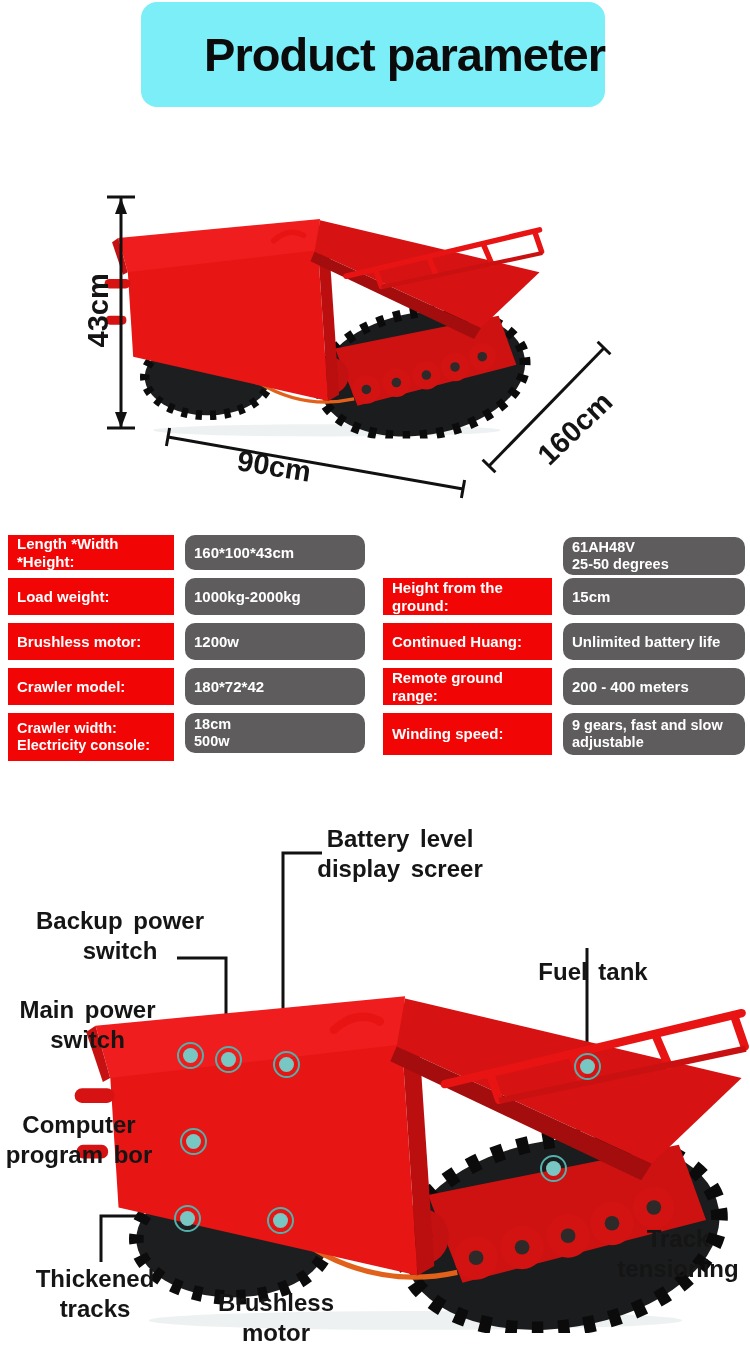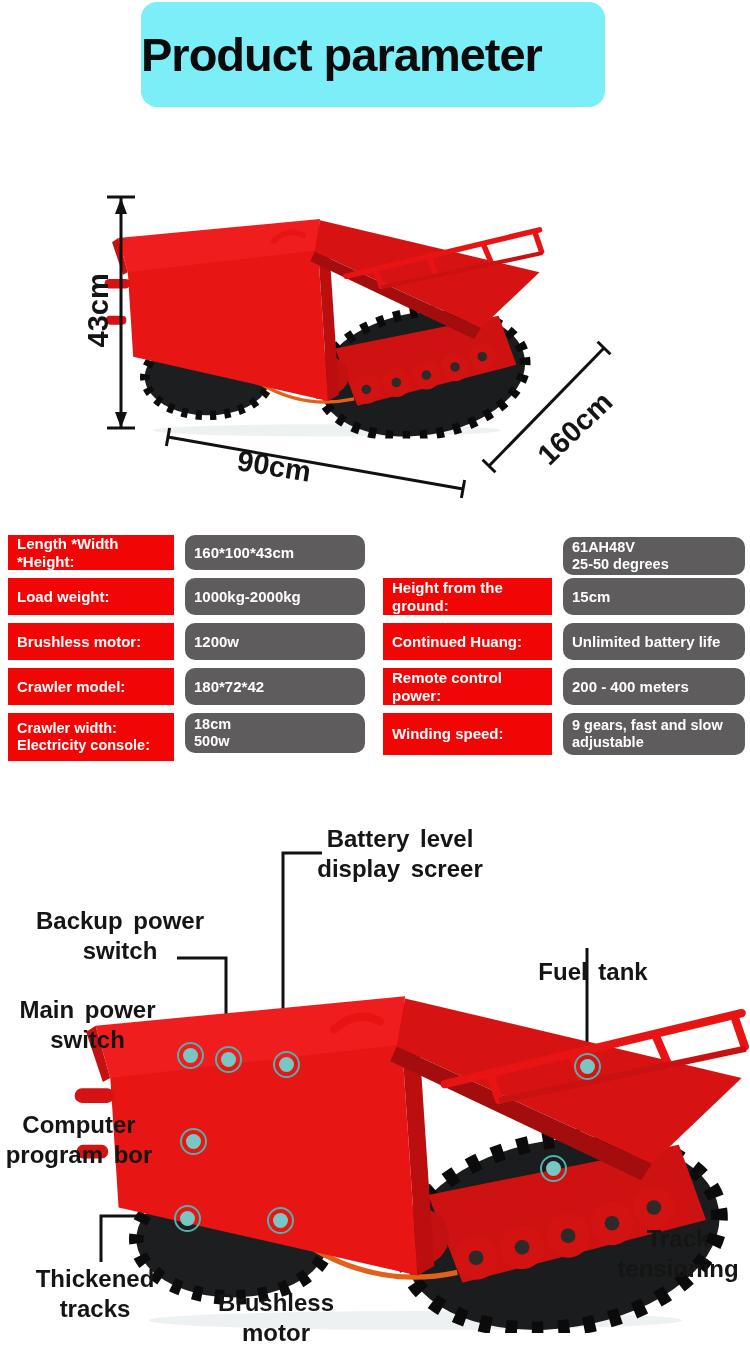--- a/index.html
+++ b/index.html
@@ -4,21 +4,21 @@
 <style>
   html,body{margin:0;padding:0;background:#ffffff;}
   .page{
     position:relative;width:750px;height:1362px;margin:0 auto;background:#fff;
     font-family:"Liberation Sans","DejaVu Sans",sans-serif;overflow:hidden;
   }
   
   .title-banner{
     position:absolute;left:141px;top:2px;width:464px;height:105px;
     background:var(--title_bg,#7beef7);border-radius:16px;
-    display:flex;align-items:center;justify-content:flex-start;
+    display:flex;align-items:center;justify-content:flex-end;
   }
   .title-banner .t{
     font-size:47px;font-weight:bold;color:#0b0b0b;letter-spacing:-1px;white-space:nowrap;
   }
   
   .dim-label{
     position:absolute;font-weight:bold;color:#141414;font-size:29px;white-space:nowrap;
   }
   #dim-43{left:62px;top:295px;transform:rotate(-90deg);transform-origin:center;width:72px;text-align:center;}
   #dim-90{left:237px;top:450px;transform:rotate(9deg);}
@@ -175,21 +175,21 @@
 Electricity console:</div>
   <div class="cell val small" style="left:185px;top:713px;width:180px;height:40px">18cm
 500w</div>
 
   <div class="cell val small" style="left:563px;top:537px;width:182px;height:38px">61AH48V
 25-50 degrees</div>
   <div class="cell lbl" style="left:383px;top:578px;width:169px;height:37px">Height from the ground:</div>
   <div class="cell val" style="left:563px;top:578px;width:182px;height:37px">15cm</div>
   <div class="cell lbl" style="left:383px;top:623px;width:169px;height:37px">Continued Huang:</div>
   <div class="cell val" style="left:563px;top:623px;width:182px;height:37px">Unlimited battery life</div>
-  <div class="cell lbl" style="left:383px;top:668px;width:169px;height:37px">Remote control power:</div>
+  <div class="cell lbl" style="left:383px;top:668px;width:169px;height:37px">Remote ground range:</div>
   <div class="cell val" style="left:563px;top:668px;width:182px;height:37px">200 - 400 meters</div>
   <div class="cell lbl" style="left:383px;top:713px;width:169px;height:42px">Winding speed:</div>
   <div class="cell val small" style="left:563px;top:713px;width:182px;height:42px">9 gears, fast and slow
 adjustable</div>
 
   <svg class="veh" style="left:60px;top:988px" width="690" height="345" viewBox="0 0 660 330">
     <use href="#vehicle"></use>
   </svg>
 
   <div class="callout" style="left:300px;top:824px;width:200px">Battery level

